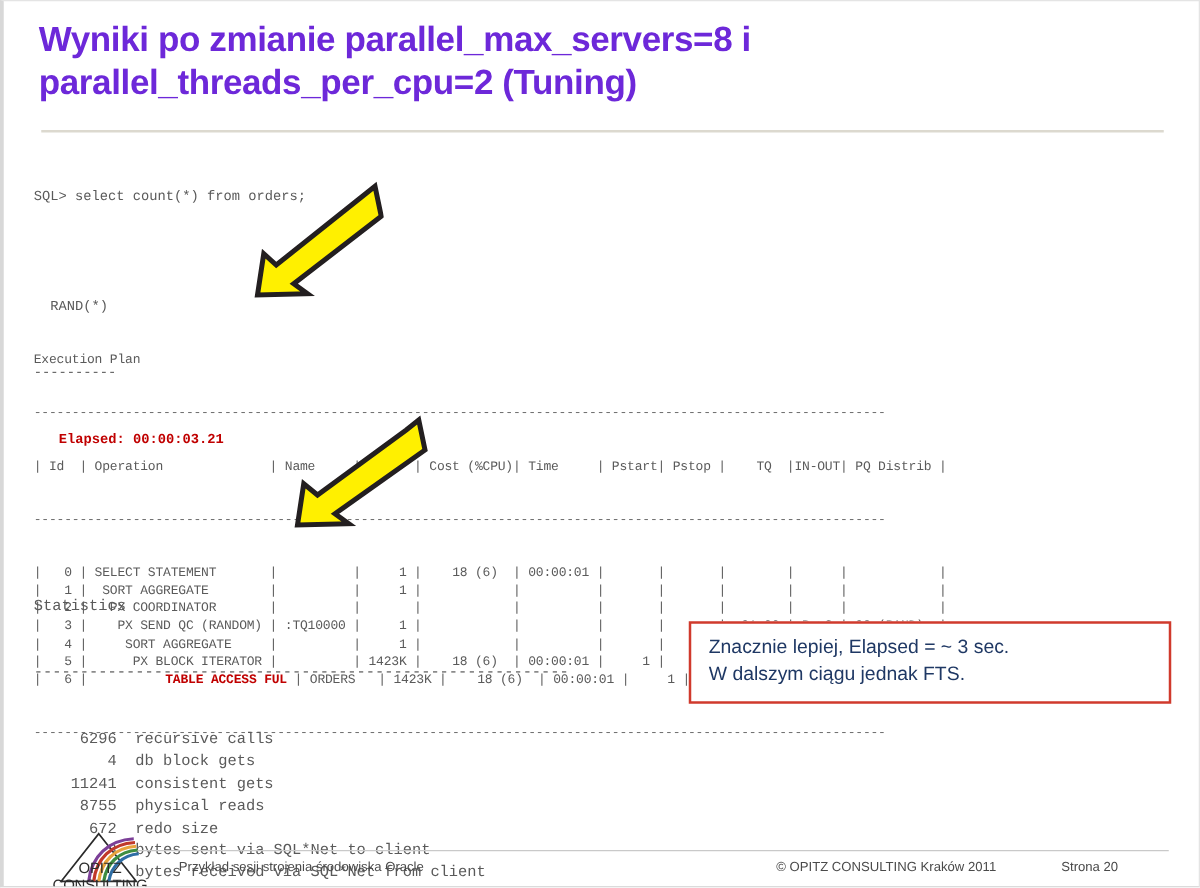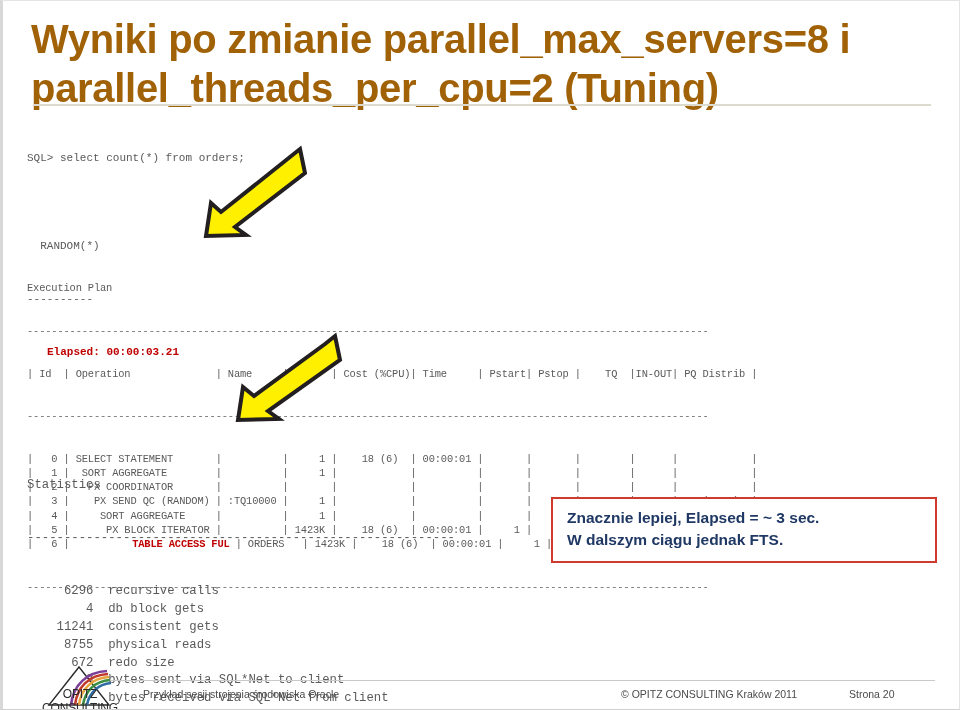--- a/index.html
+++ b/index.html
@@ -24,24 +24,24 @@
     border-bottom: 1px solid #d0d0d0;
   }
 
   
   .title {
     position: absolute;
     left: 28px;
     top: 14px;
     width: 900px;
     font-family: "Liberation Sans", sans-serif;
-    font-size: 40px;
+    font-size: 28px;
     font-weight: bold;
     line-height: 1.22;
-    color: #a16207;
+    color: #6d28d9;
     letter-spacing: -0.3px;
   }
   .title-rule {
     position: absolute;
     left: 30px;
     top: 103px;
     width: 898px;
     height: 2px;
     background: #dcd9cf;
   }
@@ -101,21 +101,21 @@
     position: absolute;
     left: 548px;
     top: 496px;
     width: 386px;
     box-sizing: border-box;
     border: 2px solid #D03A2C;
     background: #ffffff;
     padding: 8px 12px 10px 14px;
     font-family: "Liberation Sans", sans-serif;
     font-size: 15.5px;
-    font-weight: bold;
+    font-weight: normal;
     line-height: 1.42;
     color: #1F3864;
   }
 
   
   .footer-rule {
     position: absolute;
     left: 104px;
     top: 679px;
     width: 828px;
@@ -179,21 +179,21 @@
 
   <div class="title">
     <div>Wyniki po zmianie parallel_max_servers=8 i</div>
     <div>parallel_threads_per_cpu=2 (Tuning)</div>
   </div>
   <div class="title-rule"></div>
 
   <div class="console sql-block">
     <div class="line">SQL&gt; select count(*) from orders;</div>
     <div class="line"></div>
-    <div class="line">  RANDOM(*)</div>
+    <div class="line">  RAND(*)</div>
     <div class="line">----------</div>
     <div class="line red">Elapsed: 00:00:03.21</div>
   </div>
 
   <div class="console plan-block">
     <div class="line">Execution Plan</div>
     <div class="rule">----------------------------------------------------------------------------------------------------------------</div>
     <div class="line">| Id  | Operation              | Name     | Rows  | Cost (%CPU)| Time     | Pstart| Pstop |    TQ  |IN-OUT| PQ Distrib |</div>
     <div class="rule">----------------------------------------------------------------------------------------------------------------</div>
     <div id="plan-rows"><div class="line"><span>|   0 | </span><span>SELECT STATEMENT      </span><span> |          |     1 |    18 (6)  | 00:00:01 |       |       |        |      |            |</span></div><div class="line"><span>|   1 | </span><span> SORT AGGREGATE       </span><span> |          |     1 |            |          |       |       |        |      |            |</span></div><div class="line"><span>|   2 | </span><span>  PX COORDINATOR      </span><span> |          |       |            |          |       |       |        |      |            |</span></div><div class="line"><span>|   3 | </span><span>   PX SEND QC (RANDOM)</span><span> | :TQ10000 |     1 |            |          |       |       |  Q1,00 | P-&gt;S | QC (RAND)  |</span></div><div class="line"><span>|   4 | </span><span>    SORT AGGREGATE    </span><span> |          |     1 |            |          |       |       |  Q1,00 | PCWP |            |</span></div><div class="line"><span>|   5 | </span><span>     PX BLOCK ITERATOR</span><span> |          | 1423K |    18 (6)  | 00:00:01 |     1 |    26 |  Q1,00 | PCWC |            |</span></div><div class="line"><span>|   6 | </span><span class="red">      TABLE ACCESS FUL</span><span> | ORDERS   | 1423K |    18 (6)  | 00:00:01 |     1 |    26 |  Q1,00 | PCWP |            |</span></div></div>

